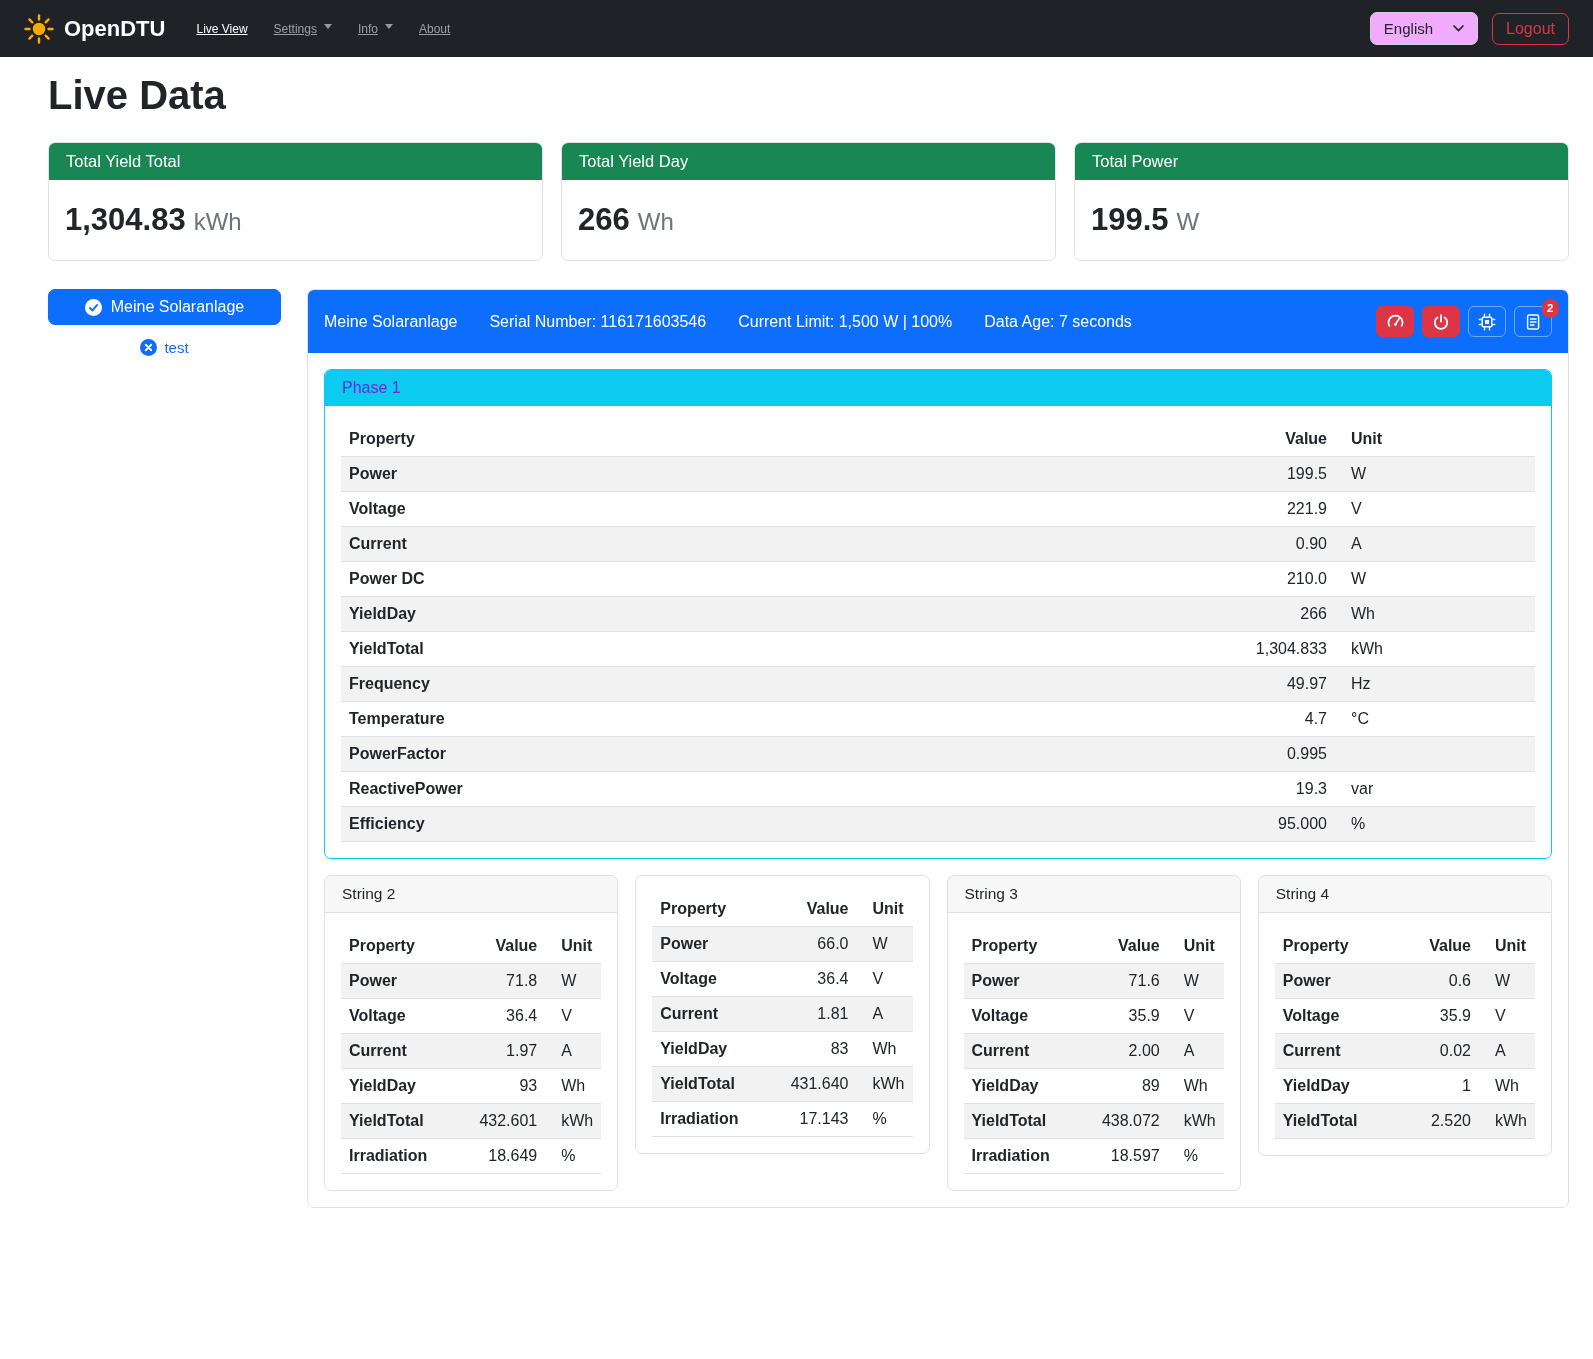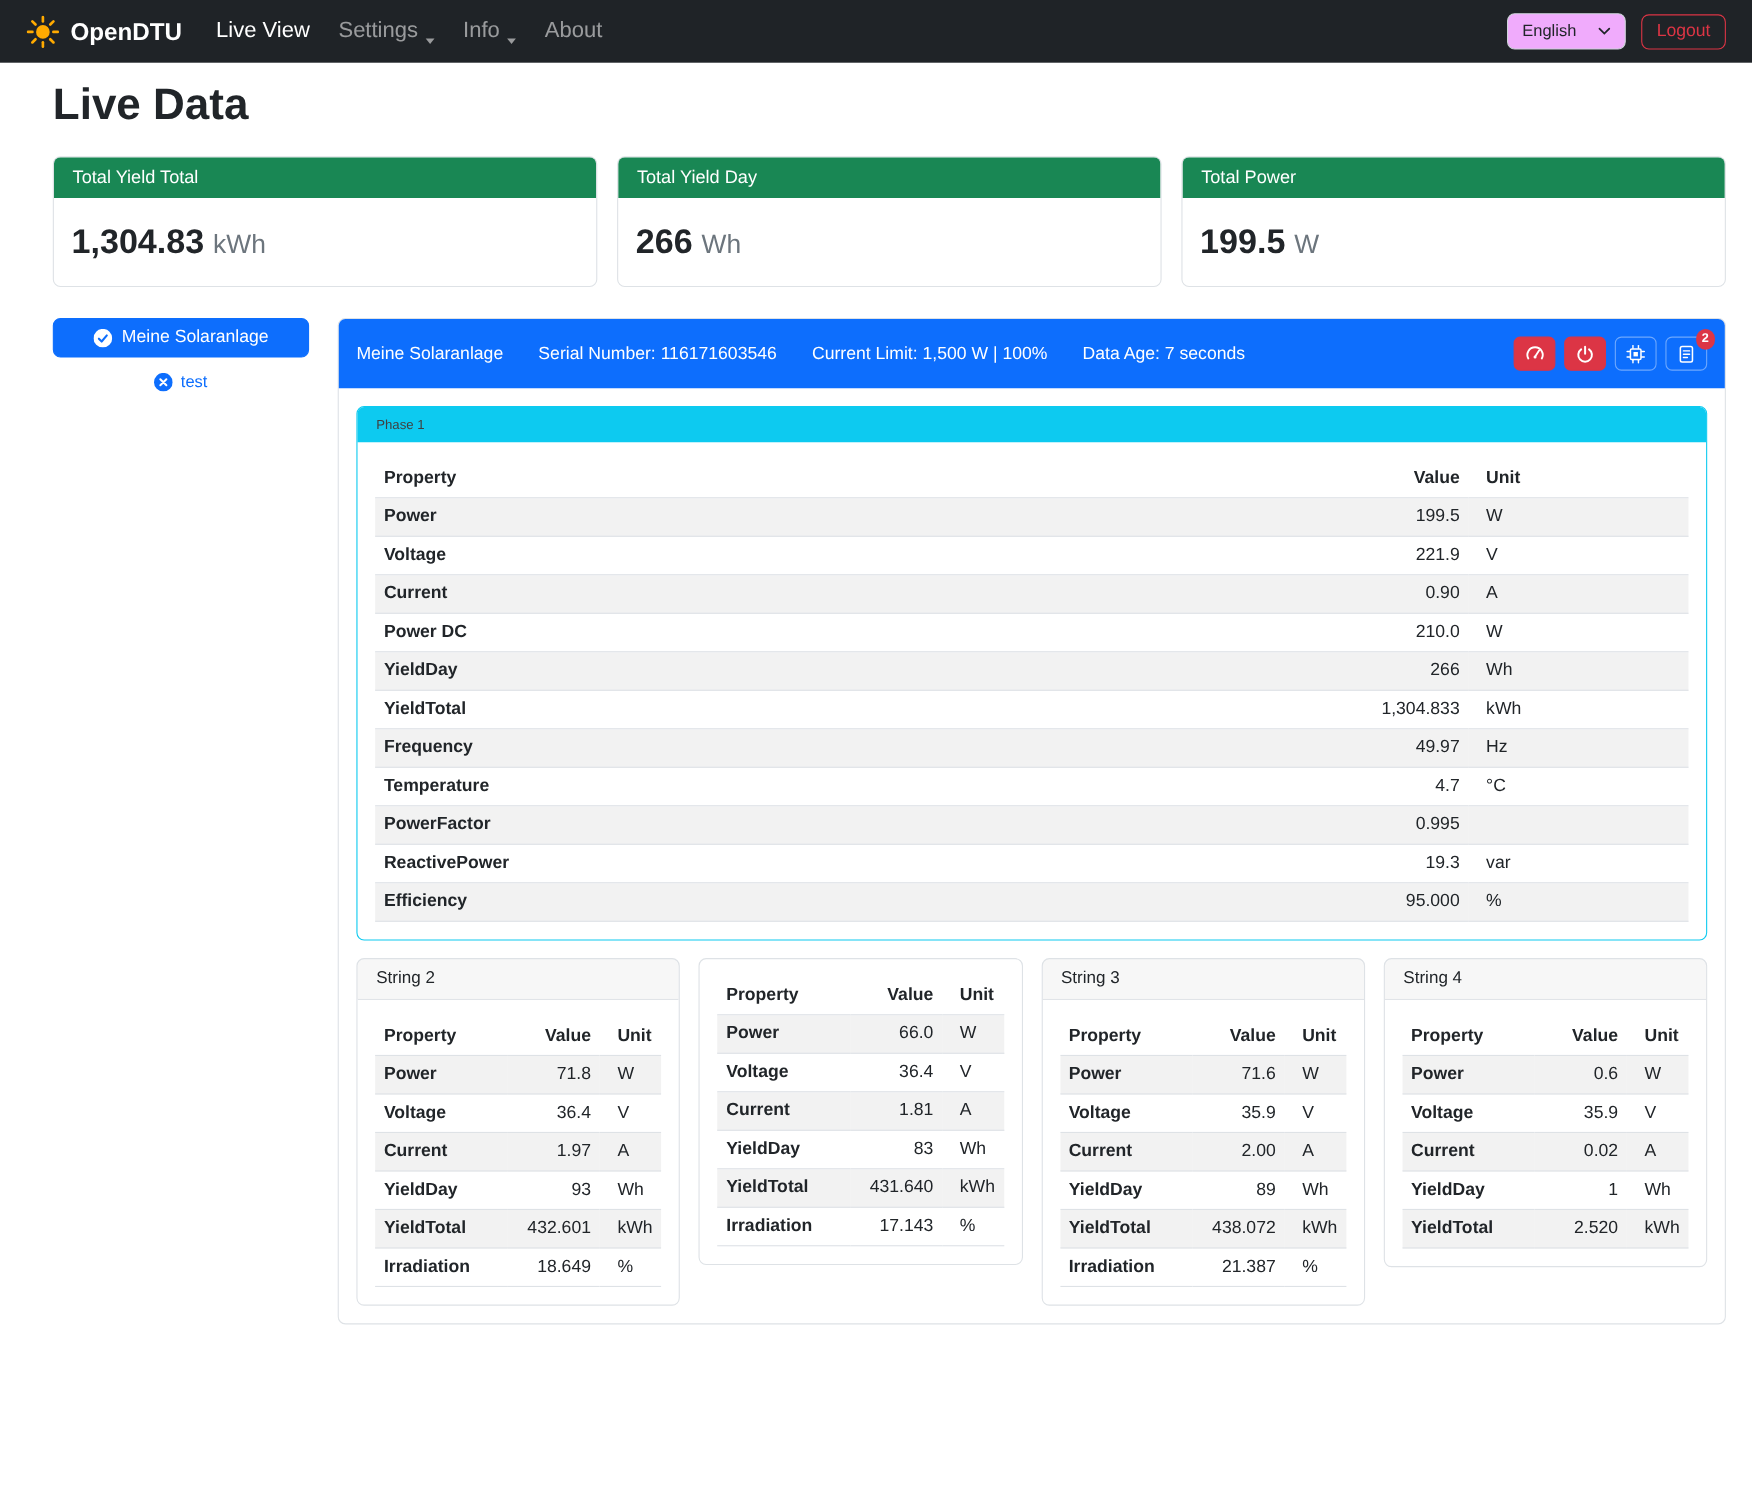--- a/index.html
+++ b/index.html
@@ -5,21 +5,21 @@
   * { box-sizing: border-box; }
   html,body { margin:0; padding:0; }
   body {
     width:1593px; min-height:1359px;
     font-family:"Liberation Sans","DejaVu Sans",sans-serif;
     color:#212529; background:#fff;
   }
   
   .navbar { height:57px; background:#1f2327; display:flex; align-items:center; padding:0 24px; }
   .brand { display:flex; align-items:center; gap:10px; color:#fff; font-size:22px; font-weight:700; margin-right:18px; cursor:pointer; }
-  .nav-link { color:rgba(255,255,255,.55); font-size:20px; padding:8px 13px; cursor:pointer; display:flex; align-items:flex-end; gap:7px; }
+  .nav-link { color:rgba(255,255,255,.55); font-size:12px; padding:8px 13px; cursor:pointer; display:flex; align-items:flex-start; gap:7px;text-decoration:underline; }
   .nav-link.active { color:#fff; }
   .caret { width:0; height:0; border-left:4.5px solid transparent; border-right:4.5px solid transparent; border-top:5px solid currentColor; margin-top:2px; }
   .nav-right { margin-left:auto; display:flex; align-items:center; gap:14px; }
   .lang-select { background:#f0abfc; border:1px solid #ced4da; border-radius:7px; padding:7px 13px; font-size:15px; display:flex; align-items:center; gap:20px; color:#212529; cursor:pointer; }
   .logout-btn { background:transparent; border:1px solid #dc3545; color:#dc3545; font-size:16px; padding:6px 13px; border-radius:7px; cursor:pointer; font-family:inherit; }
   
   .container { padding:0 24px;margin-left:24px; }
   h1.page-title { font-size:40px; font-weight:700; margin:16px 0 24px; }
   
   .summary-row { display:flex; gap:18px; margin-bottom:28px; }
@@ -38,21 +38,21 @@
   .inv-seg { margin-right:32px; white-space:nowrap; }
   .btn-group { margin-left:auto; display:flex; gap:8px; }
   .icon-btn { width:38px; height:31px; border-radius:6px; display:flex; align-items:center; justify-content:center; cursor:pointer; padding:0; border:1px solid transparent; }
   .icon-btn.red { background:#dc3545; border-color:#dc3545; }
   .icon-btn.blue { background:#0d6efd; border-color:#6ea8fe; }
   .badge-btn { position:relative; }
   .count-badge { position:absolute; top:-8px; right:-8px; background:#dc3545; color:#fff; font-size:11.5px; line-height:1; padding:3.5px 5.5px; border-radius:9px; font-weight:700; }
   .panel-body { padding:16px; }
   
   .phase-card { border:1px solid #0dcaf0; border-radius:7px; margin-bottom:16px; background:#fff; }
-  .phase-header { background:#0dcaf0; color:#404040; padding:9px 17px; font-size:12px; border-radius:6px 6px 0 0; }
+  .phase-header { background:#0dcaf0; color:#6d28d9; padding:9px 17px; font-size:16px; border-radius:6px 6px 0 0; }
   .phase-body { padding:16px; }
   
   table.data-table { width:100%; border-collapse:collapse; font-size:16px; }
   .data-table th, .data-table td { padding:8px; border-bottom:1px solid #dee2e6; text-align:left; font-weight:400; }
   .data-table th.prop, .data-table thead th { font-weight:700; }
   .data-table .val { text-align:right; }
   .data-table .unit { padding-left:16px; }
   .data-table tbody tr:nth-child(odd) { background:rgba(0,0,0,.05); }
   .phase-table .val { width:145px; }
   .phase-table .unit { width:200px; }
@@ -421,21 +421,21 @@
                       <td class="val">89</td>
                       <td class="unit">Wh</td>
                     </tr>
                     <tr>
                       <th class="prop">YieldTotal</th>
                       <td class="val">438.072</td>
                       <td class="unit">kWh</td>
                     </tr>
                     <tr>
                       <th class="prop">Irradiation</th>
-                      <td class="val">21.387</td>
+                      <td class="val">18.597</td>
                       <td class="unit">%</td>
                     </tr>
                   </tbody>
               </table>
             </div>
           </div>
 
           <div class="string-card">
             <div class="string-header">String 4</div>
             <div class="string-body">

